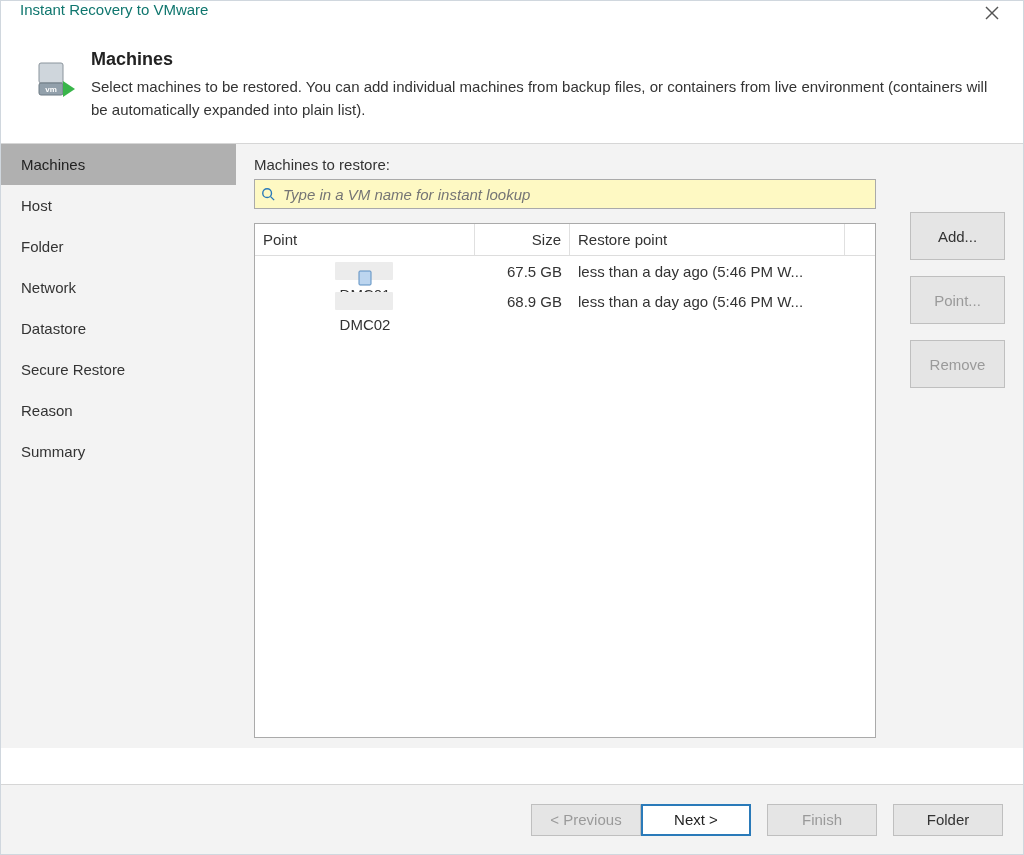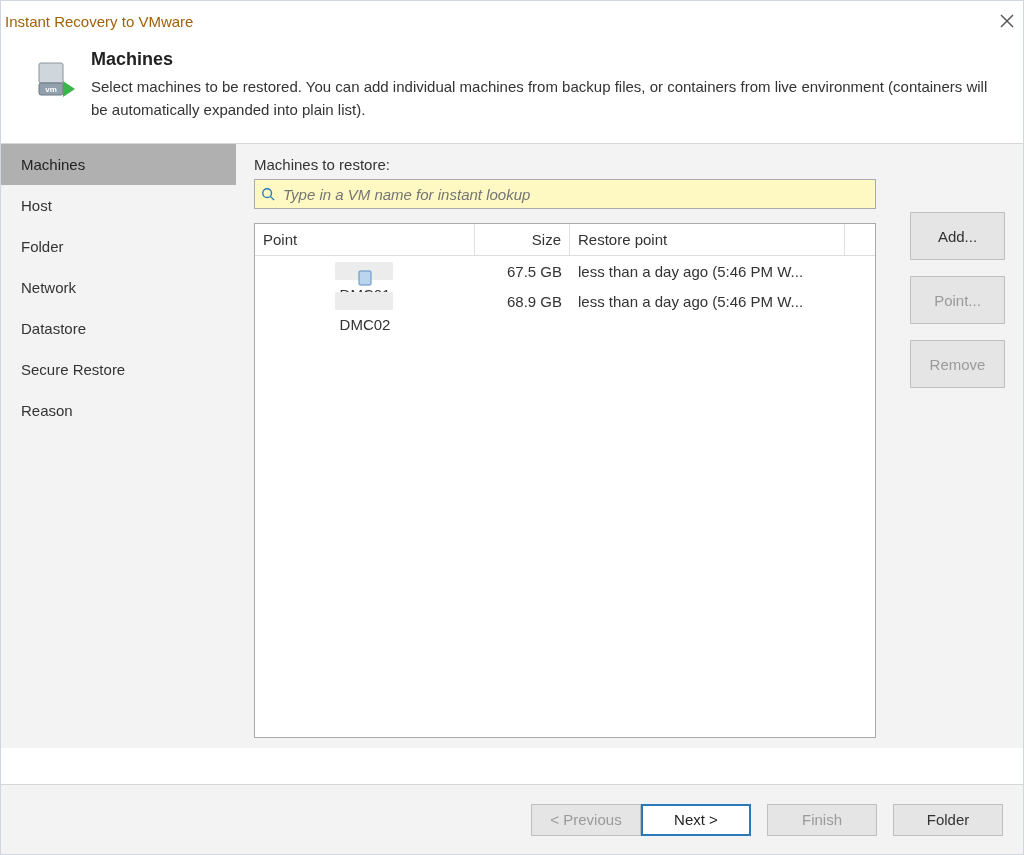--- a/index.html
+++ b/index.html
@@ -11,24 +11,24 @@
     background: #fff;
   }
   .window {
     width: 1024px; height: 855px;
     background: #fff;
     display: flex; flex-direction: column;
     border: 1px solid #d0d7de;
   }
   .titlebar {
     height: 40px;
-    display: flex; align-items: center;
-    padding: 0 4px;
+    display: flex; 
+    padding: 0 19px;
     font-size: 15px;
-    color: #a16207;
+    color: #0f766e;
   }
   .titlebar .title { flex: 1; }
   .titlebar .close {
     width: 24px; height: 24px;
     display:flex; align-items:center; justify-content:center;
     cursor: pointer; color:#555;
   }
   .titlebar .close svg { width:14px; height:14px; }
 
   .header {
@@ -188,20 +188,21 @@
   <div class="body">
 
     <div class="sidebar">
       <div class="step active">Machines</div>
       <div class="step">Host</div>
       <div class="step">Folder</div>
       <div class="step">Network</div>
       <div class="step">Datastore</div>
       <div class="step">Secure Restore</div>
       <div class="step">Reason</div>
+      <div class="step">Summary</div>
     </div>
 
     <div class="main">
       <div class="main-left">
         <div class="main-label">Machines to restore:</div>
 
         <div class="search-box">
           <svg viewBox="0 0 16 16" fill="none" stroke="currentColor" stroke-width="1.6">
             <circle cx="7" cy="7" r="5"></circle>
               <line x1="11" y1="11" x2="15" y2="15"></line>

